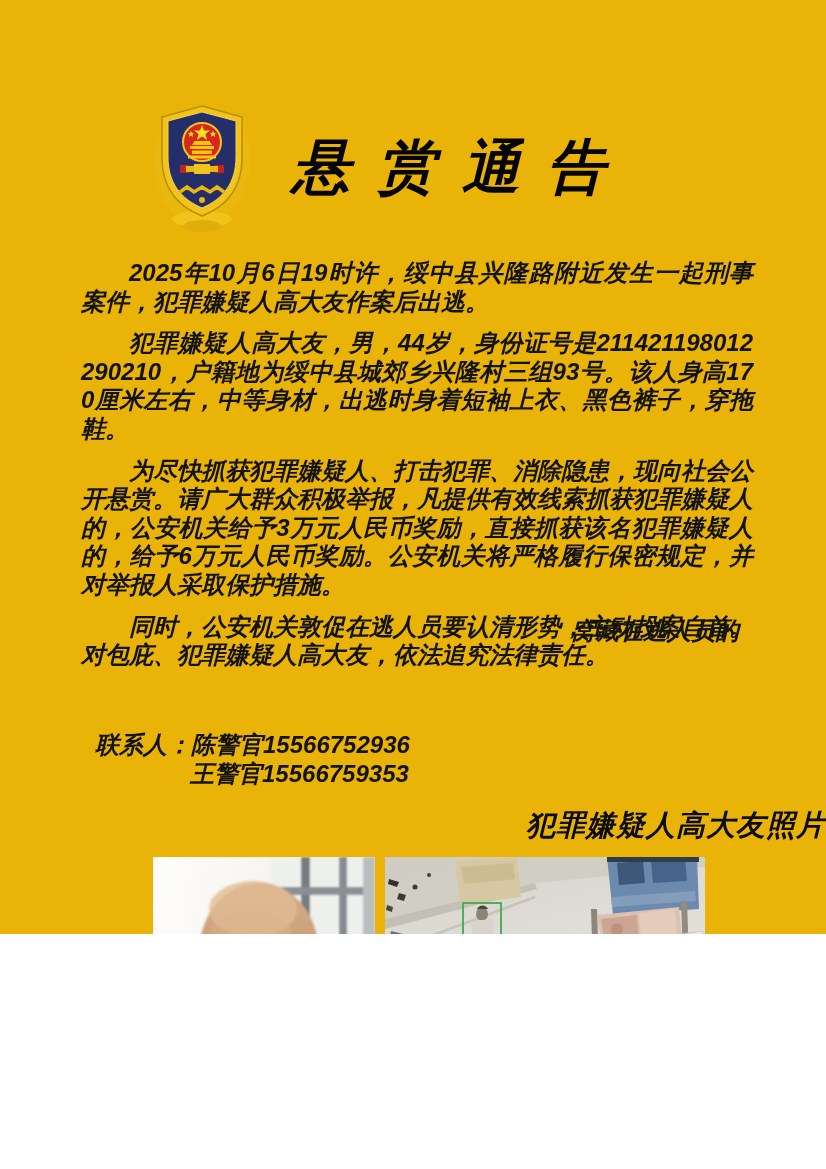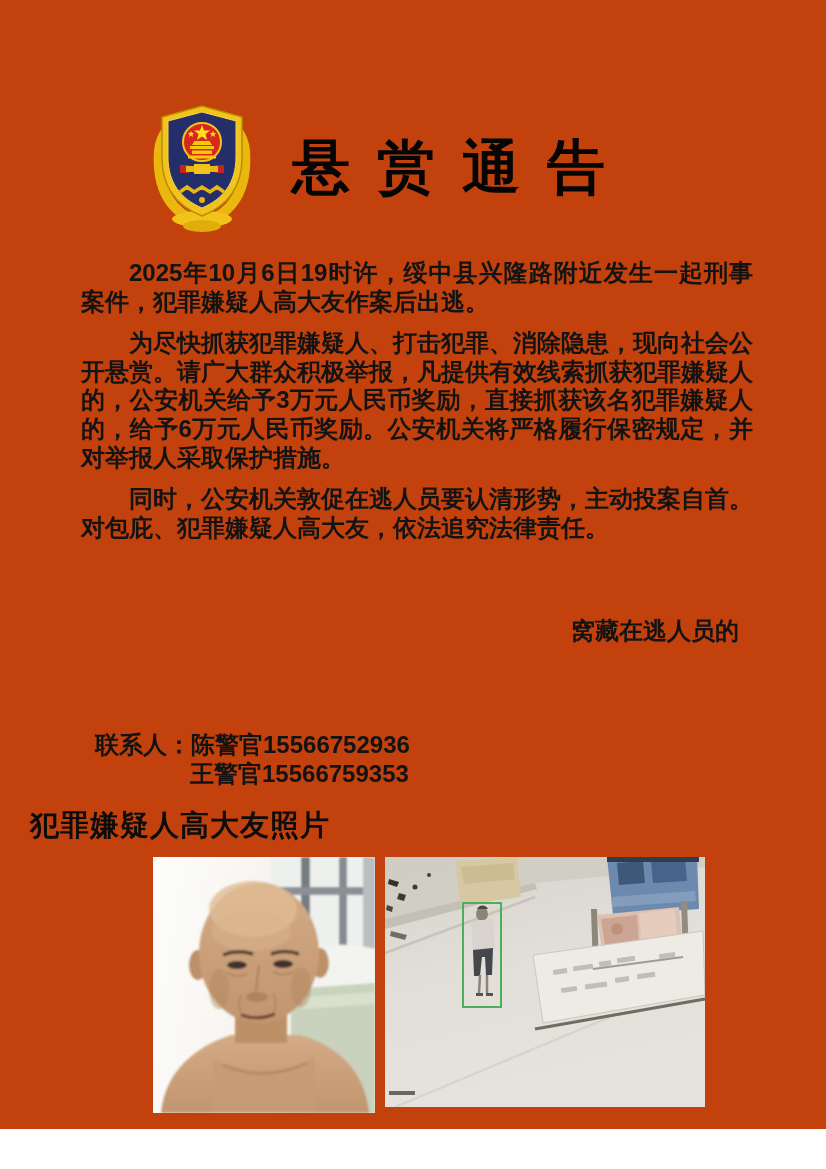--- a/index.html
+++ b/index.html
@@ -1,18 +1,18 @@
 <!DOCTYPE html>
 <html><head>
 <meta charset="utf-8">
 <style>
   html,body{margin:0;padding:0;background:#ffffff;}
   .page{
-    position:relative;width:826px;height:1129px;background:#c2410c;overflow:hidden;
-    font-family:"Liberation Sans",sans-serif;color:#111;
+    position:relative;width:826px;height:934px;background:#eab308;overflow:hidden;
+    font-family:"Liberation Sans",sans-serif;color:#111;font-style:italic;
   }
   
   .badge{position:absolute;left:150px;top:102px;width:104px;height:132px;}
   .badge svg{display:block;width:100%;height:100%;}
   .title{
     position:absolute;left:292px;top:136px;margin:0;
     font-family:"Liberation Serif",serif;font-weight:bold;color:#050505;
     font-size:58px;line-height:64px;letter-spacing:27px;white-space:nowrap;
   }
   
@@ -29,21 +29,21 @@
   }
   
   .contacts{
     position:absolute;left:95px;top:731px;
     font-size:24px;line-height:28.5px;font-weight:600;color:#131313;white-space:nowrap;
   }
   .contacts .second{padding-left:95px;}
   
   .photo-caption{
     position:absolute;left:0;top:806px;width:826px;padding-left:30px;box-sizing:border-box;
-    text-align:left;font-size:29px;font-weight:bold;color:#0c0c0c;letter-spacing:1px;
+    text-align:right;font-size:29px;font-weight:bold;color:#0c0c0c;letter-spacing:1px;
   }
   
   .photo{position:absolute;top:857px;overflow:hidden;}
   .photo svg{display:block;}
   .photo.portrait{left:153px;width:222px;height:256px;}
   .photo.cctv{left:385px;width:320px;height:250px;}
 </style>
 </head>
 <body>
 
@@ -70,20 +70,21 @@
       <rect x="36" y="64" width="32" height="6" fill="#e9b70d"></rect>
       <rect x="44" y="62" width="16" height="10" fill="#f2c31a"></rect>
       <path d="M30,90 l7,-5 7,5 8,-5 8,5 7,-5 7,5" stroke="#e9b70d" stroke-width="3.5" fill="none"></path>
       <circle cx="52" cy="98" r="3" fill="#e9b70d"></circle>
     </svg>
   </div>
   <h1 class="title">悬赏通告</h1>
 
   <section class="content">
     <p>2025年10月6日19时许，绥中县兴隆路附近发生一起刑事案件，犯罪嫌疑人高大友作案后出逃。</p>
+    <p>犯罪嫌疑人高大友，男，44岁，身份证号是211421198012290210，户籍地为绥中县城郊乡兴隆村三组93号。该人身高170厘米左右，中等身材，出逃时身着短袖上衣、黑色裤子，穿拖鞋。</p>
     <p>为尽快抓获犯罪嫌疑人、打击犯罪、消除隐患，现向社会公开悬赏。请广大群众积极举报，凡提供有效线索抓获犯罪嫌疑人的，公安机关给予3万元人民币奖励，直接抓获该名犯罪嫌疑人的，给予6万元人民币奖励。公安机关将严格履行保密规定，并对举报人采取保护措施。</p>
     <p>同时，公安机关敦促在逃人员要认清形势，主动投案自首。对包庇、犯罪嫌疑人高大友，依法追究法律责任。</p>
   </section>
 
   <div class="signature">
     <div>窝藏在逃人员的</div>
   </div>
 
   <div class="contacts">
     <div class="line"><span>联系人：</span><span>陈警官</span><span>15566752936</span></div>

